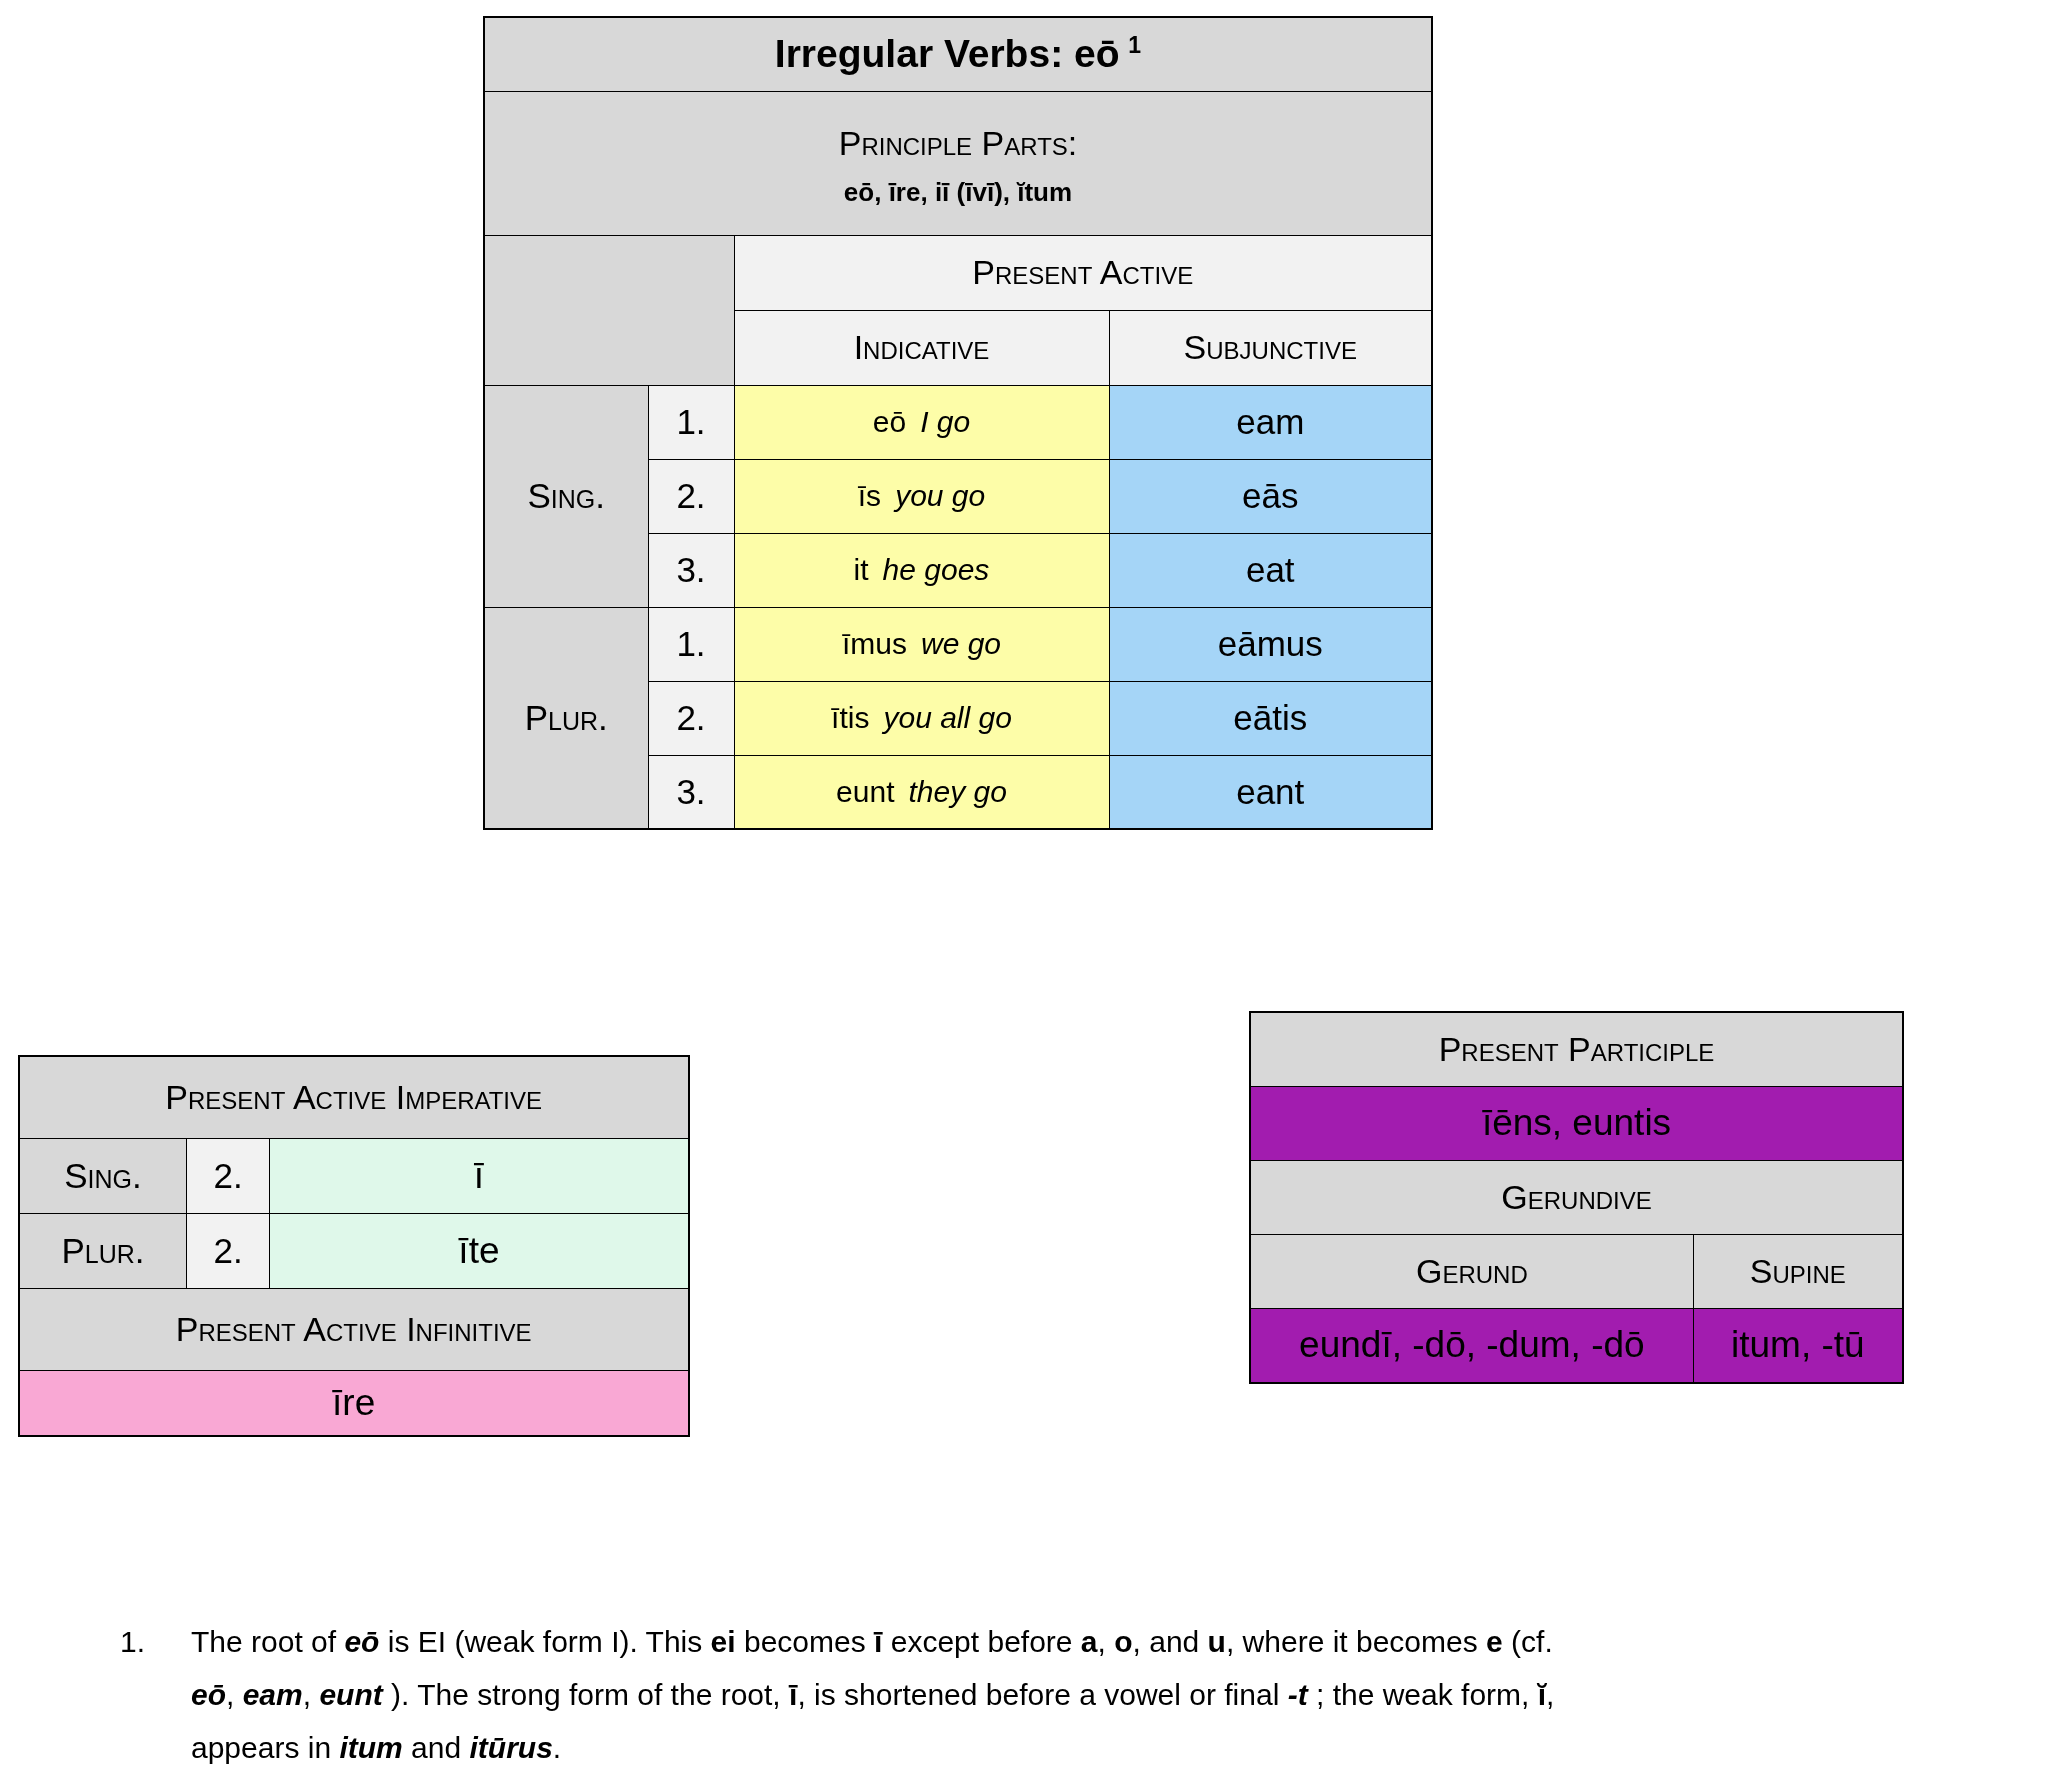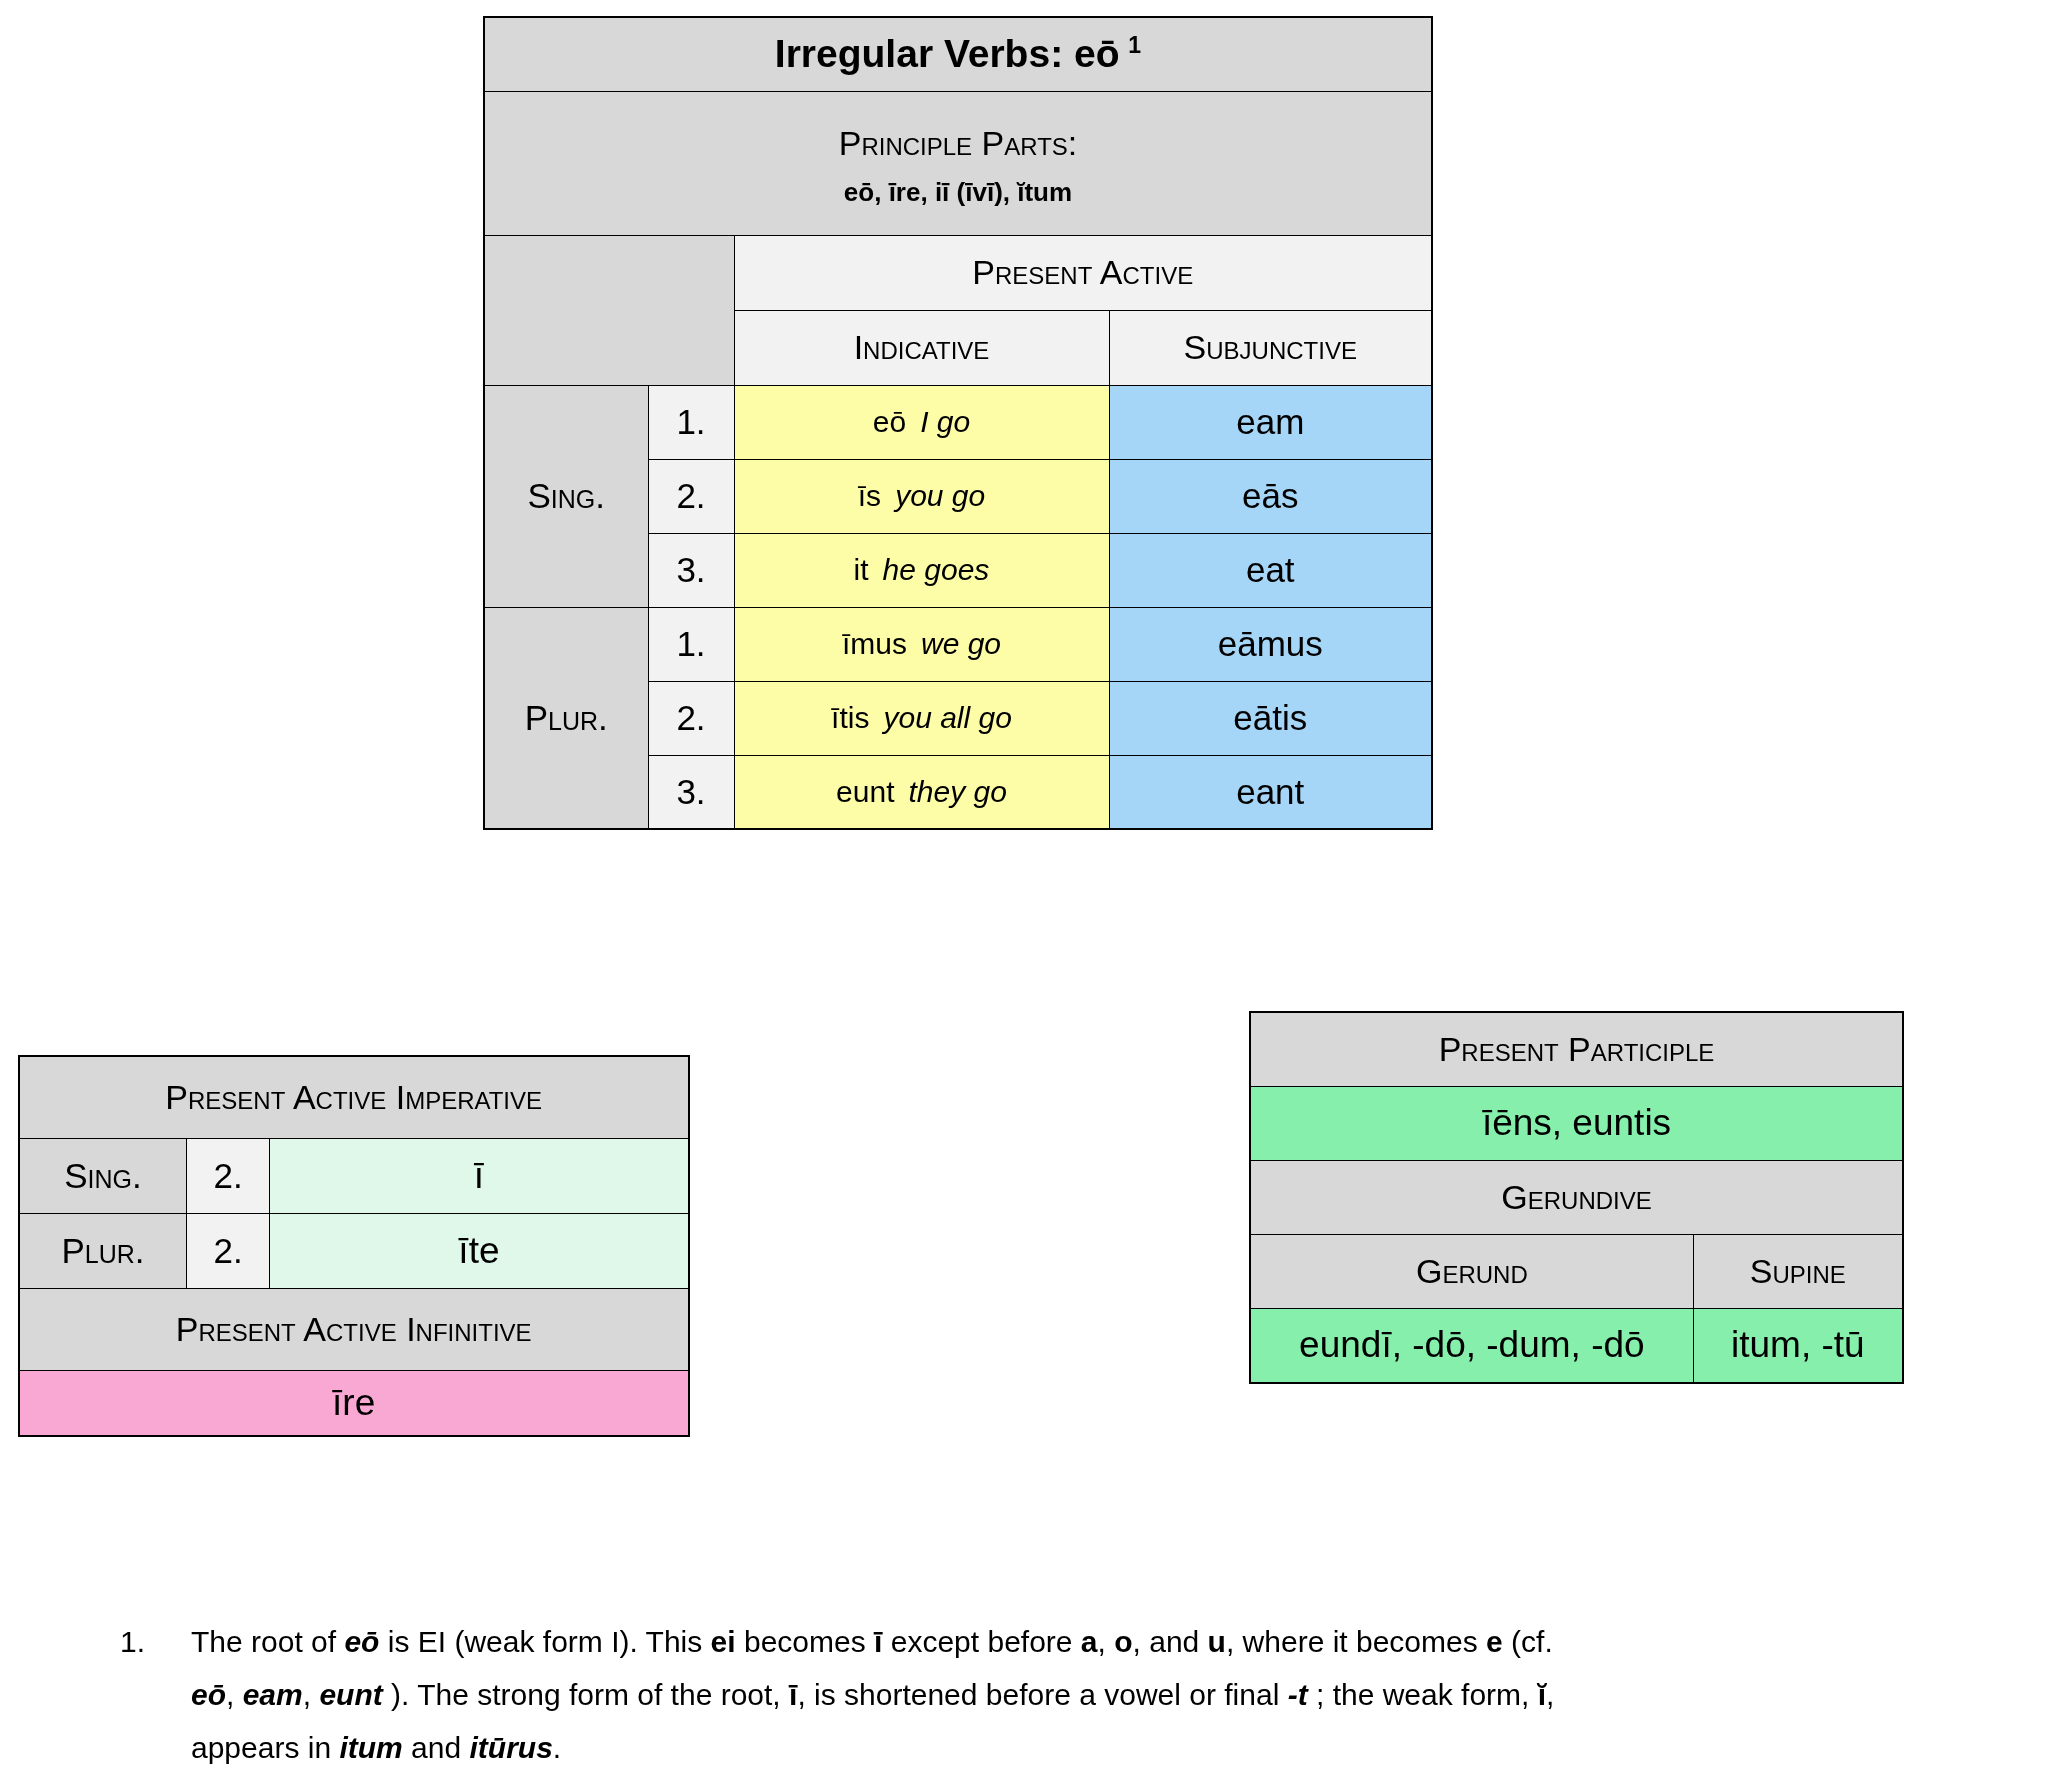--- a/index.html
+++ b/index.html
@@ -30,21 +30,21 @@
   .gloss { font-style:italic; margin-left:14px; }
 
   
   .imp { left:17.7px; top:1055px; }
   .hdr-big { font-size:34px; font-variant:small-caps; }
   .imp-form { font-size:37px; background:#dff8ea; }
   .inf-value { font-size:37px; background:#f9a8d4; }
 
   
   .part { left:1249px; top:1011px; }
-  .val  { font-size:37px; background:#86efac; }
+  .val  { font-size:37px; background:#a21caf; }
 
   
   .footnote { position:absolute; left:120px; top:1615px; width:1924px;
               display:flex; font-size:30px; line-height:53px; }
   .fn-num  { width:71px; flex:0 0 71px; }
   .fn-text { flex:1; }
 </style>
 </head>
 <body>
 

